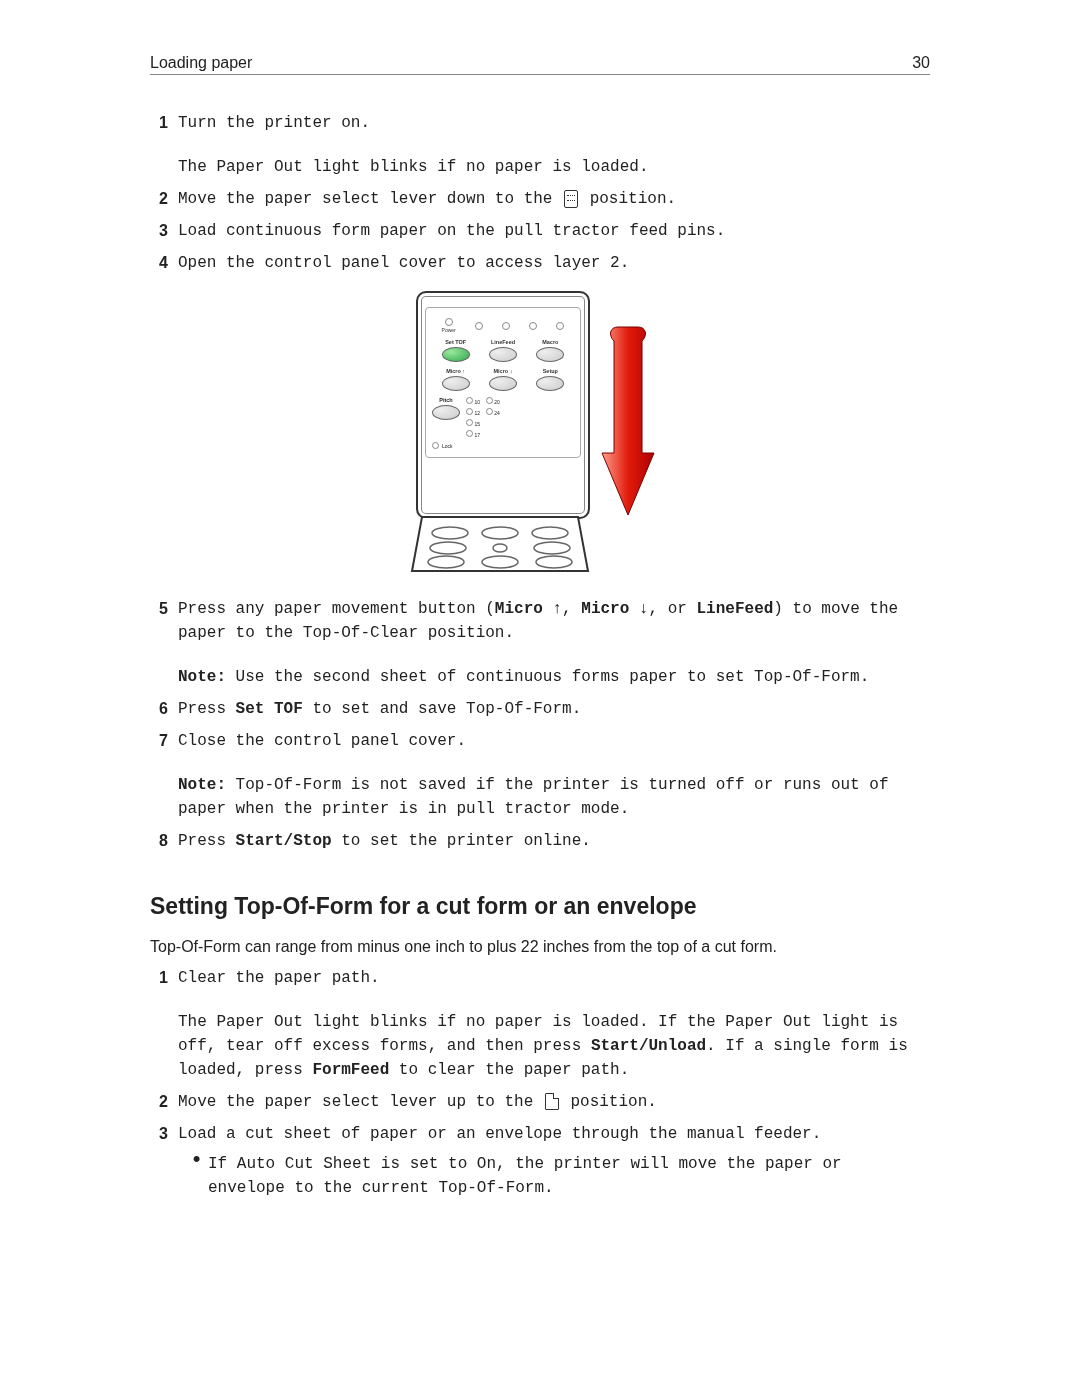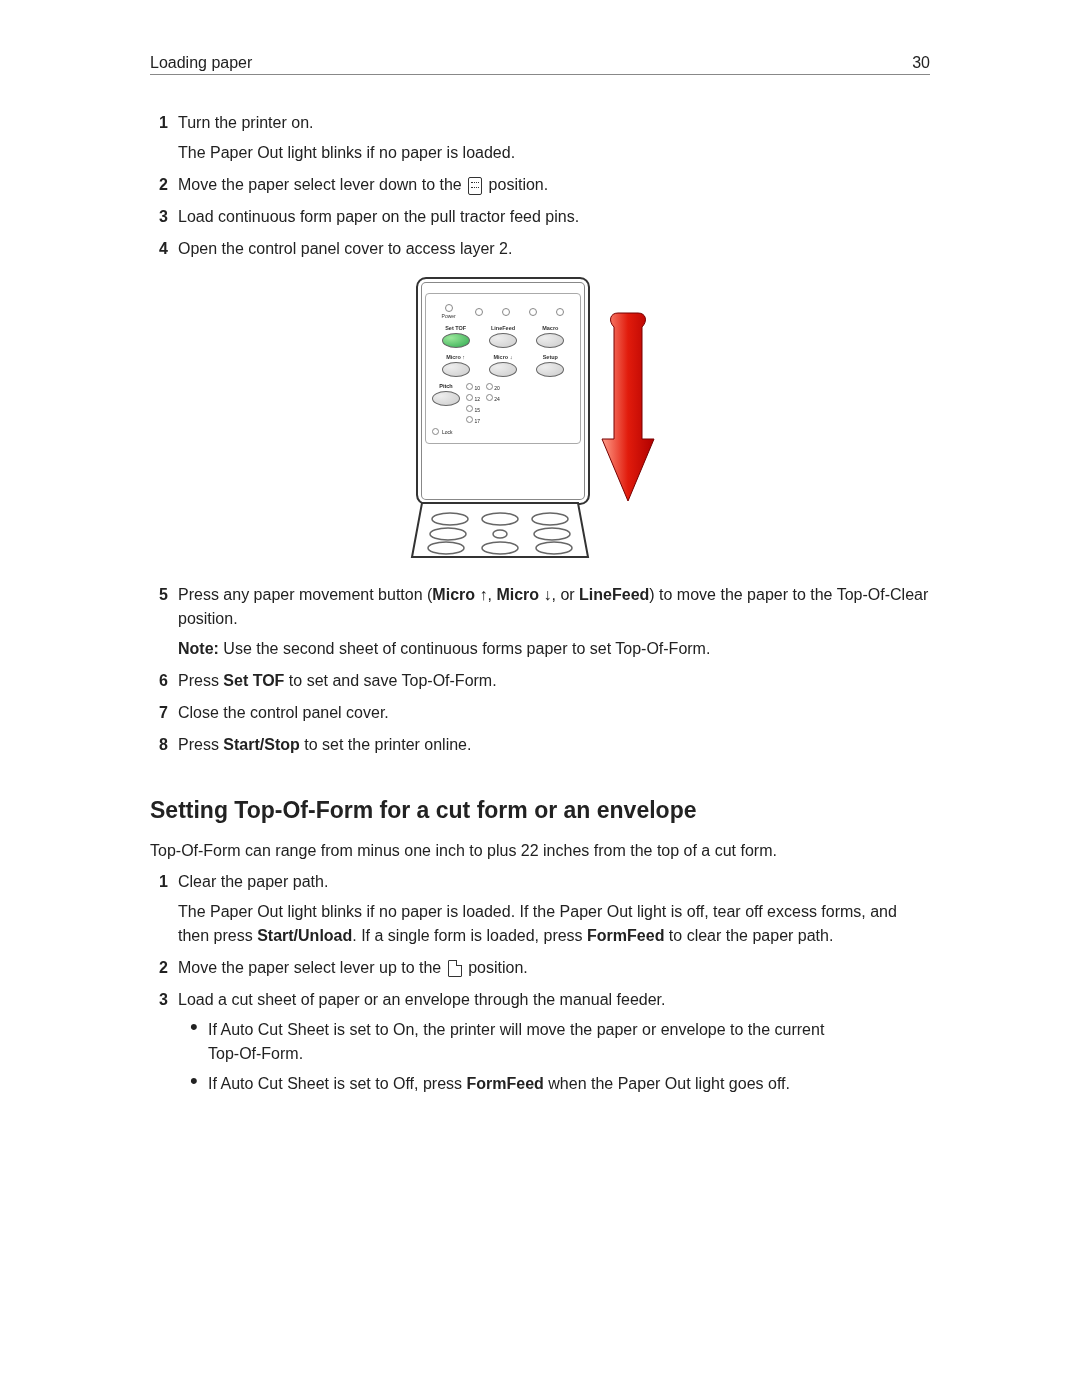--- a/index.html
+++ b/index.html
@@ -41,23 +41,24 @@
     font-size: 16px;
     line-height: 1.5;
   }
   ol.steps > li > .num {
     font-weight: bold;
     min-width: 18px;
     text-align: right;
   }
   ol.steps > li > .body {
     flex: 1;
+    font-family: Liberation Mono, monospace;
   }
   .sub {
-    margin-top: 6px;
+    margin-top: 20px;
   }
   .intro {
     font-size: 16px;
     margin: 18px 0 10px 0;
   }
   .bold { font-weight: bold; }
   .icon-box {
     display: inline-block;
     vertical-align: middle;
     border: 1px solid #333;
@@ -315,20 +316,21 @@
     <li>
       <span class="num">6</span>
       <span class="body">
         <span>Press </span><span class="bold">Set TOF</span><span> to set and save Top‑Of‑Form.</span>
       </span>
     </li>
     <li>
       <span class="num">7</span>
       <span class="body">
         <span>Close the control panel cover.</span>
+        <div class="sub"><span class="bold">Note: </span><span>Top‑Of‑Form is not saved if the printer is turned off or runs out of paper when the printer is in pull tractor mode.</span></div>
       </span>
     </li>
     <li>
       <span class="num">8</span>
       <span class="body">
         <span>Press </span><span class="bold">Start/Stop</span><span> to set the printer online.</span>
       </span>
     </li>
   </ol>
 
@@ -350,21 +352,18 @@
       <span class="body">
         <span>Move the paper select lever up to the </span><span class="icon-sheet"></span><span> position.</span>
       </span>
     </li>
     <li>
       <span class="num">3</span>
       <span class="body">
         <span>Load a cut sheet of paper or an envelope through the manual feeder.</span>
         <ul class="bullets">
           <li><span>If Auto Cut Sheet is set to On, the printer will move the paper or envelope to the current Top‑Of‑Form.</span></li>
-          <li>
-            <span>If Auto Cut Sheet is set to Off, press </span><span class="bold">FormFeed</span><span> when the Paper Out light goes off.</span>
-          </li>
         </ul>
       </span>
     </li>
   </ol>
 
 </div>
 
 </body></html>

